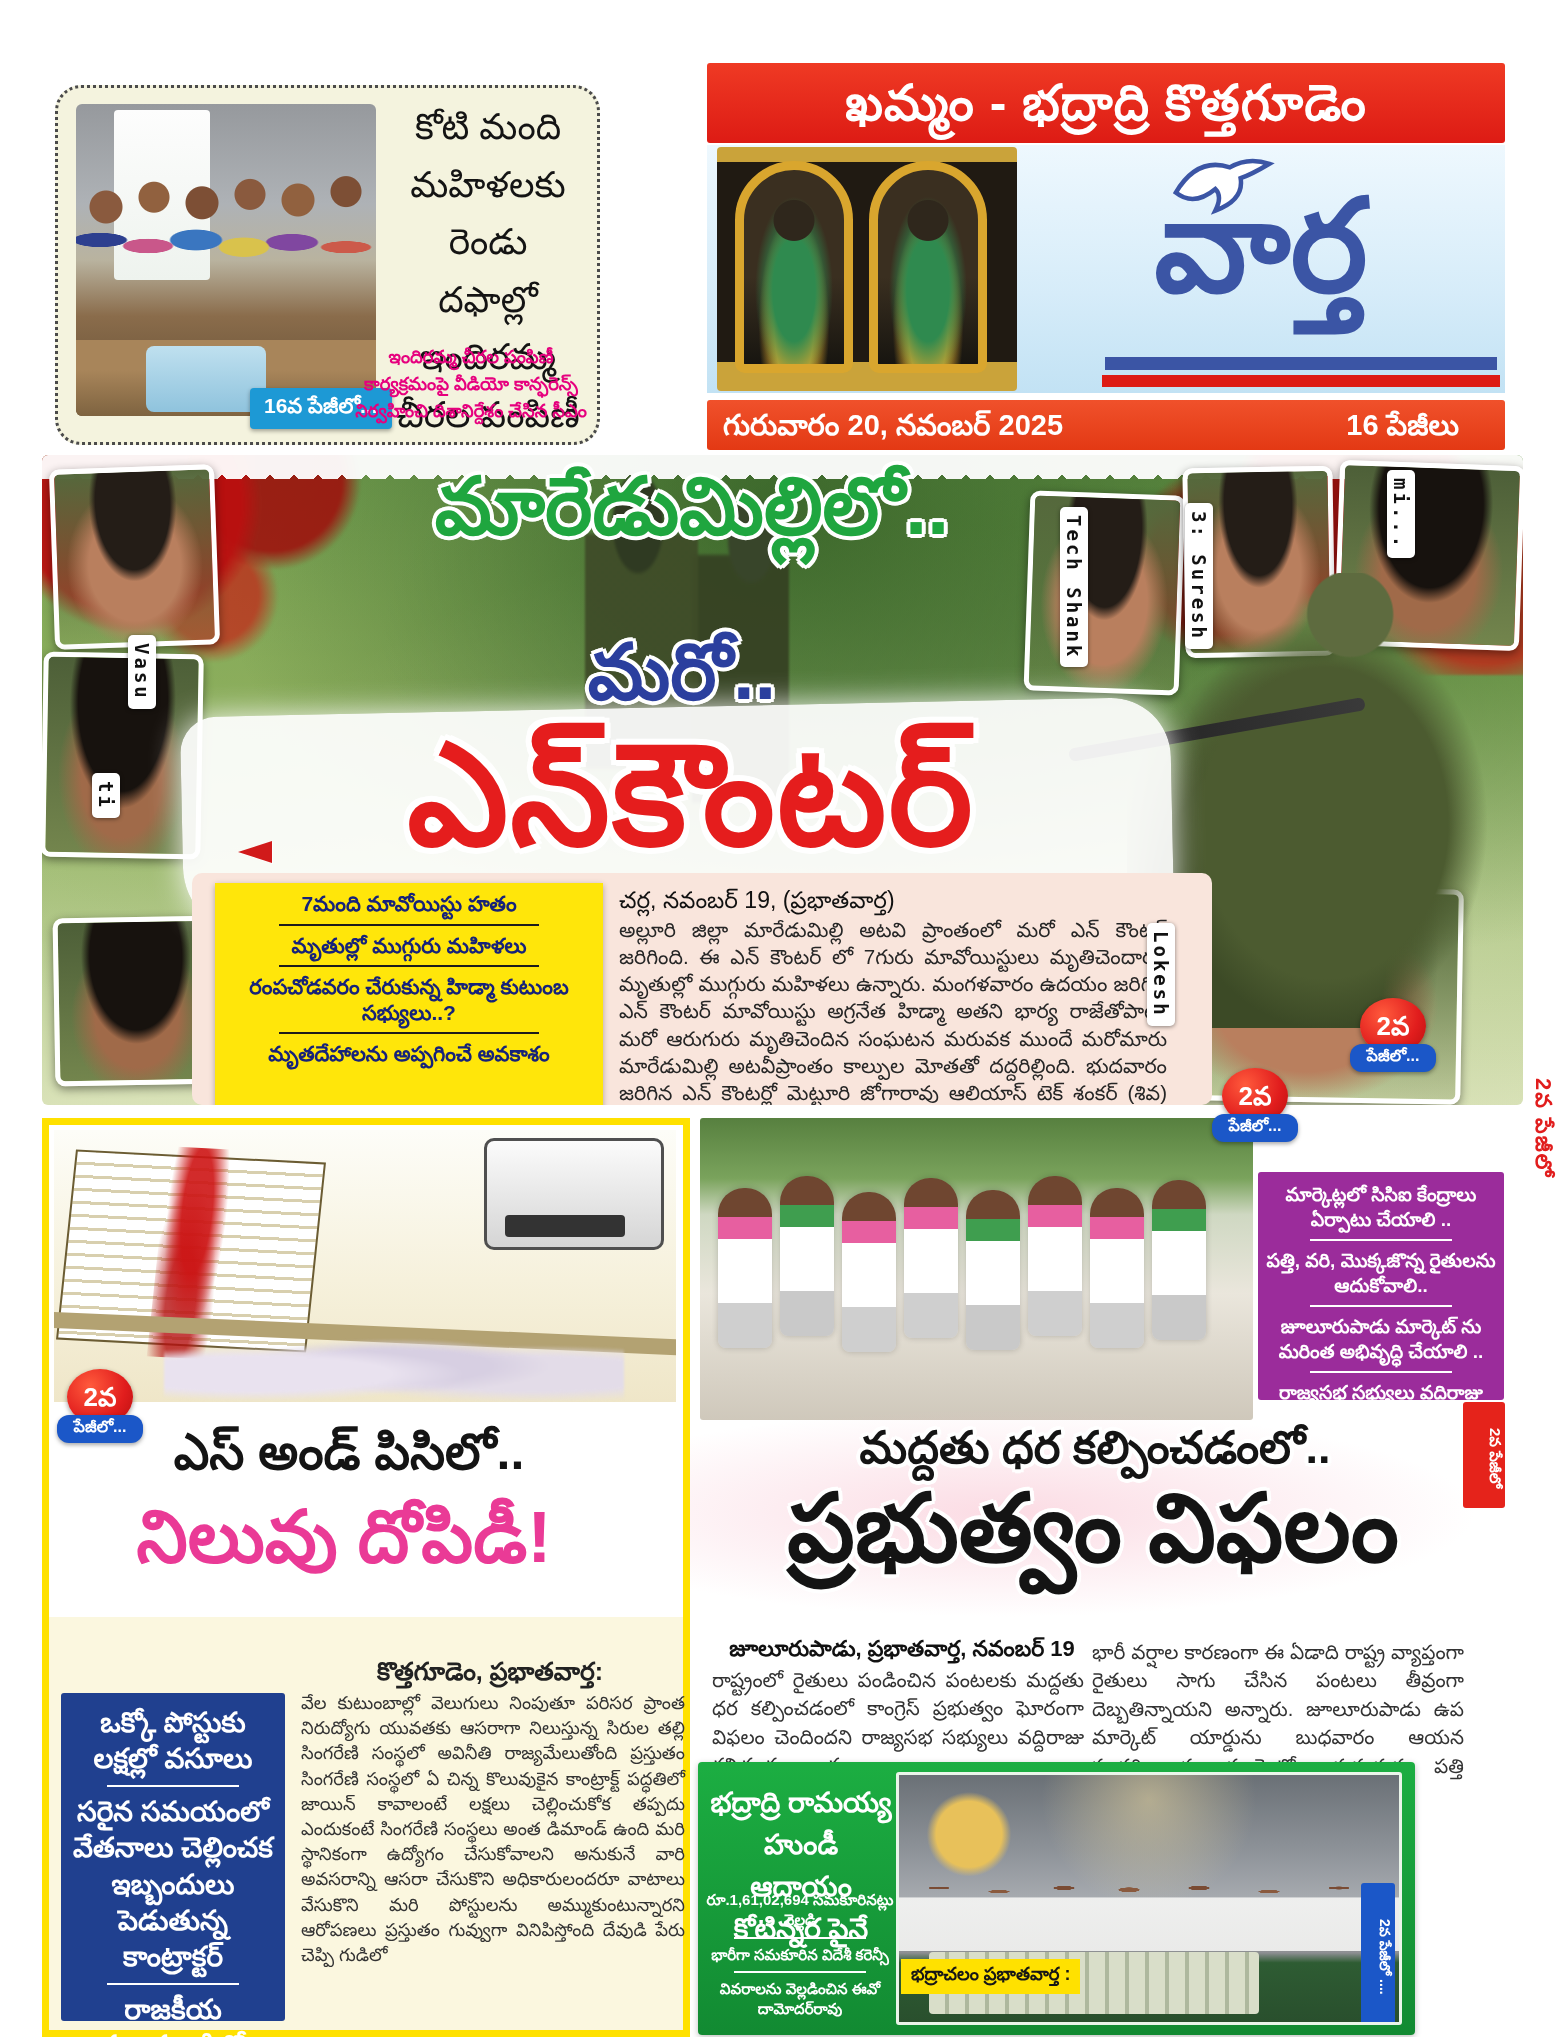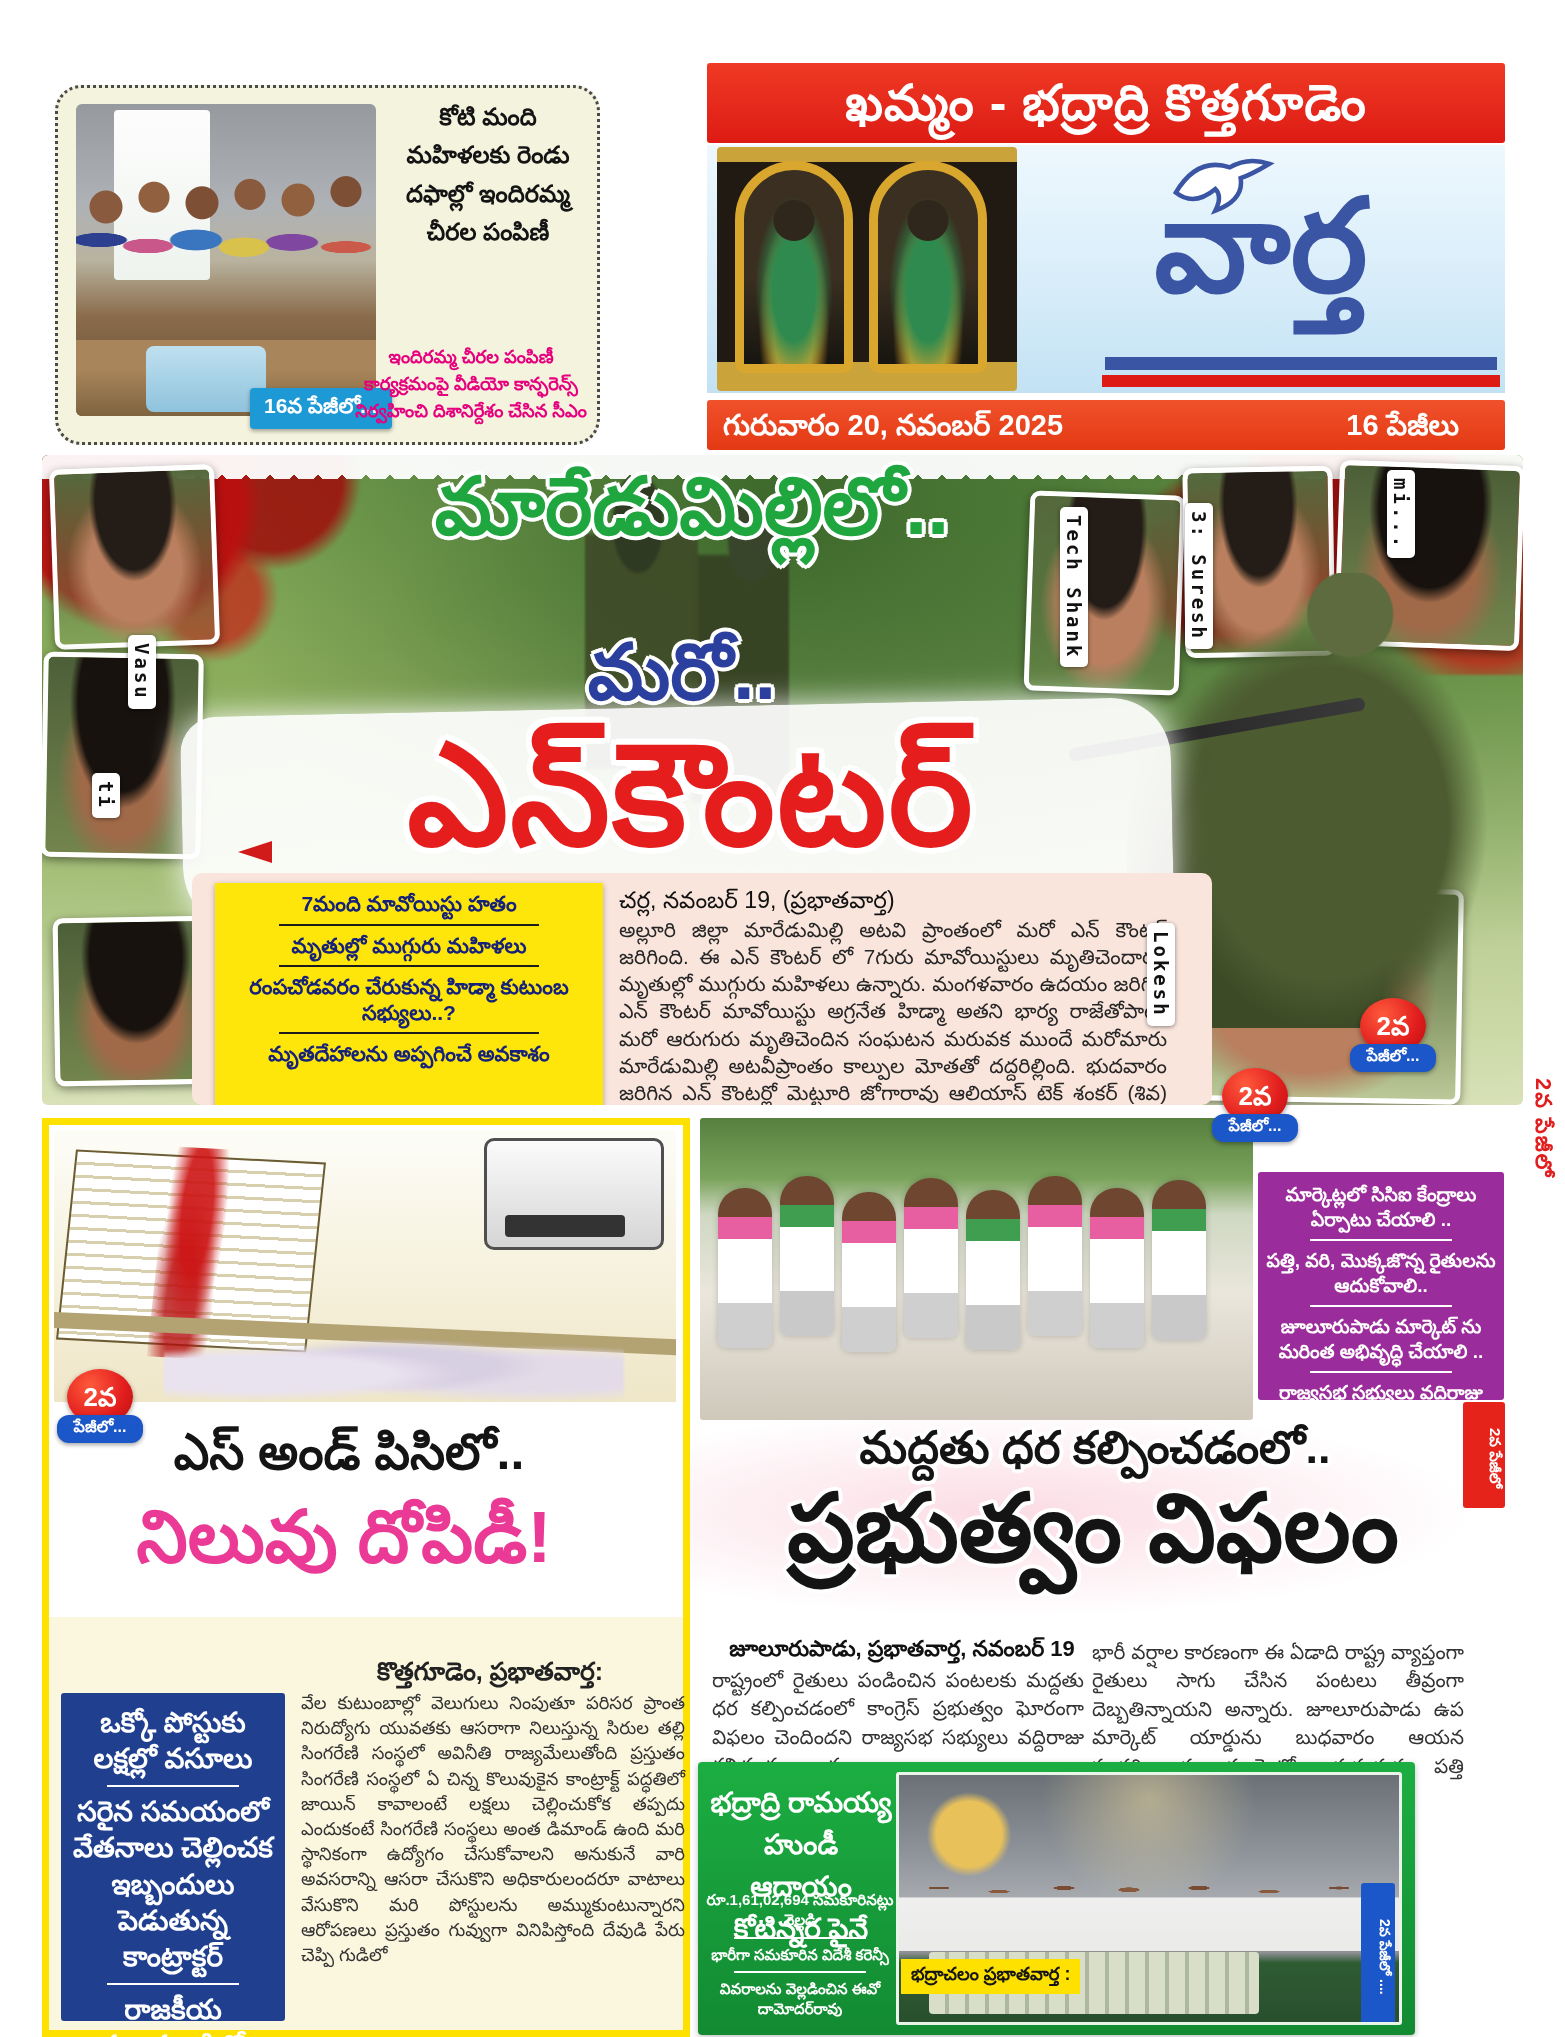--- a/index.html
+++ b/index.html
@@ -34,21 +34,21 @@
     background:
      radial-gradient(ellipse at 8% 40%, #2d3f8f 0 26px, transparent 28px),
      radial-gradient(ellipse at 24% 45%, #c9578a 0 24px, transparent 26px),
      radial-gradient(ellipse at 40% 40%, #3a76c0 0 25px, transparent 27px),
      radial-gradient(ellipse at 56% 46%, #d9c24c 0 24px, transparent 26px),
      radial-gradient(ellipse at 72% 42%, #8047a0 0 25px, transparent 27px),
      radial-gradient(ellipse at 90% 46%, #cc5a4a 0 24px, transparent 26px); }
   .meet-table { position:absolute; left:0; bottom:0; width:300px; height:76px; background:linear-gradient(180deg,#9b7razz 0,#9b7b52 0); background:linear-gradient(180deg,#a8855a 0 40%,#7e6340 100%); }
   .meet-cloth { position:absolute; left:70px; bottom:4px; width:120px; height:66px; background:linear-gradient(180deg,#bfe0ef,#8fc3dd); border-radius:8px; }
   .pageref-blue { background:#1d99d5; color:#fff; font-weight:bold; font-size:21px; padding:6px 14px; border-radius:4px; box-shadow:0 2px 4px rgba(0,0,0,.35); }
-  .saree-headline { left:318px; top:10px; width:224px; text-align:center; font-weight:bold; font-size:24px; line-height:1.6; color:#141414; }
+  .saree-headline { left:318px; top:10px; width:224px; text-align:center; font-weight:normal; font-size:36px; line-height:1.6; color:#141414; }
   .saree-sub { left:286px; top:256px; width:254px; text-align:center; font-weight:bold; font-size:18px; line-height:1.5; color:#e6007e; }
 
   
   .mast-banner { left:707px; top:63px; width:798px; height:80px; background:linear-gradient(180deg,#ef3a24,#dd1b14); color:#fff; font-weight:bold; font-size:50px; text-align:center; line-height:80px; letter-spacing:1px; border-radius:3px; }
   .mast-panel { left:707px; top:145px; width:798px; height:248px; background:linear-gradient(180deg,#eef8fe 0%,#d6ecf9 60%,#c2e2f4 100%); }
   .deity { left:10px; top:2px; width:300px; height:244px; border-radius:4px; overflow:hidden;
     background:linear-gradient(180deg,#caa33a 0 6%, #201a12 6% 88%, #caa33a 88% 100%); }
   .arch { position:absolute; top:14px; width:118px; height:212px; border:9px solid #d9a62e; border-radius:60px 60px 10px 10px;
     background:
       radial-gradient(circle at 50% 26%, #2f271c 0 20px, transparent 21px),

